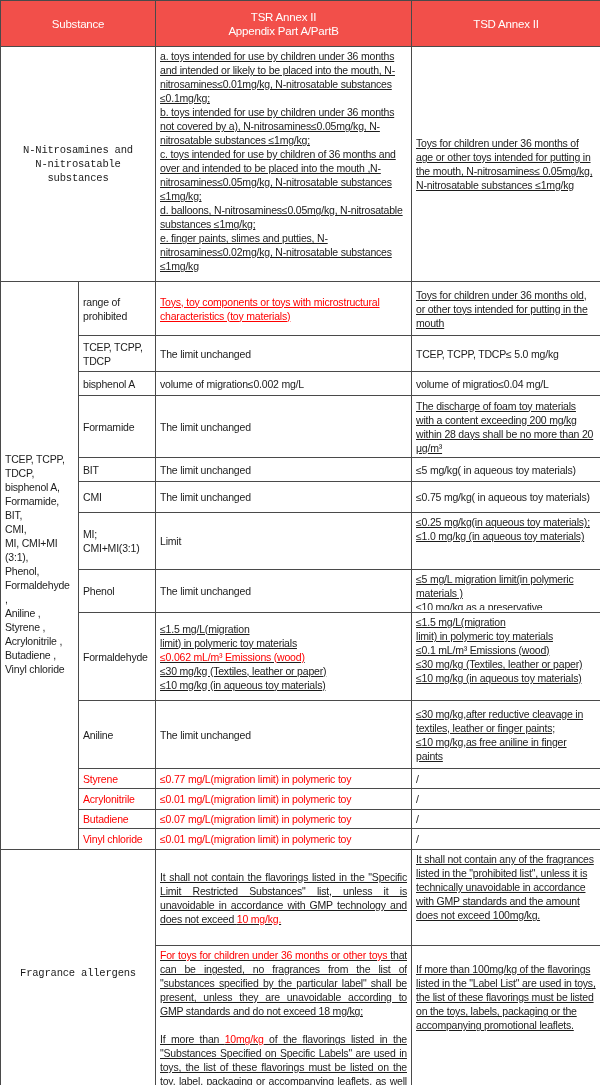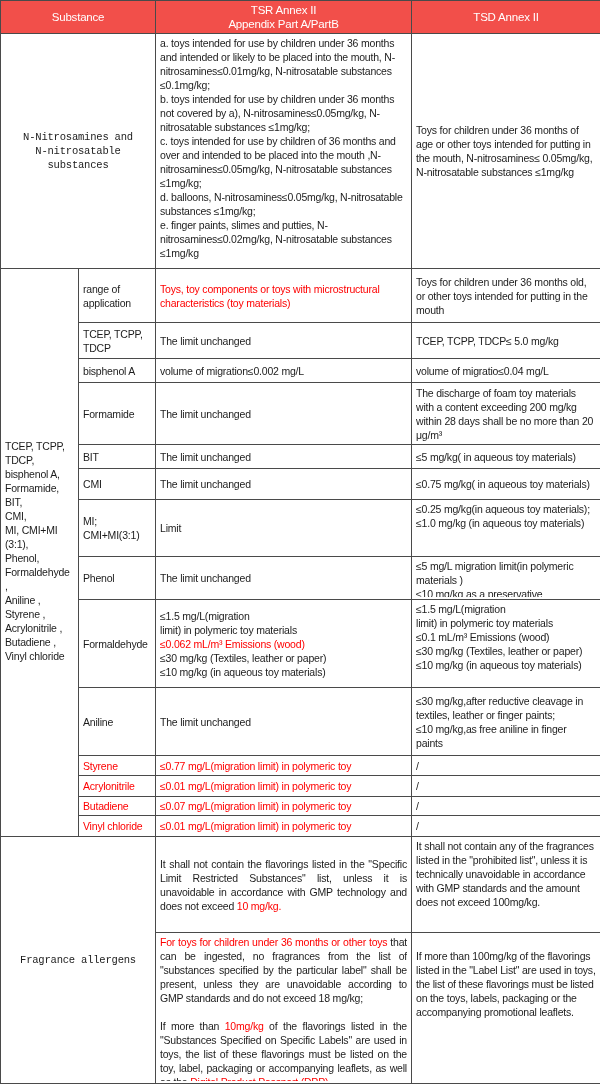--- a/index.html
+++ b/index.html
@@ -11,23 +11,23 @@
   td{border:1px solid var(--line);padding:2px 4px;vertical-align:middle;
      font-size:10.5px;line-height:14px;letter-spacing:-0.2px;overflow:hidden;}
   tr.hdr td{background:var(--hdr-bg);color:var(--hdr-fg);text-align:center;
      font-size:11.5px;line-height:14px;white-space:pre-line;border-color:var(--line);}
   .pre{white-space:pre-line;}
   .ctr{text-align:center;font-family:Liberation Mono, monospace;}
   .top{vertical-align:top;}
   .just{text-align:justify;}
   .red, .red span{color:var(--red);}
   span.rd{color:var(--red);text-align:center;}
-  .cw{overflow:hidden;}
+  .cw{overflow:hidden;text-decoration:underline;}
   
-  .h33{height:33px}.h235{height:235px}.h54{height:54px}.h36{height:36px}.h24{height:24px}
+  .h33{height:46px}.h235{height:235px}.h54{height:54px}.h36{height:36px}.h24{height:24px}
   .h62{height:62px}.h35{height:31px}.h57{height:57px}.h42{height:42px}.h88{height:88px}
   .h68{height:68px}.h20{height:20px}.h21{height:21px}.h19{height:15px}
   .h96{height:96px}.h150{height:150px}
   
   .mx229{max-height:229px}.mx50{max-height:50px}.mx58{max-height:58px}.mx53{max-height:53px}
   .mx38{max-height:38px}.mx82{max-height:82px}.mx80{max-height:80px}.mx64{max-height:64px}
   .mx92{max-height:92px}.mx146{max-height:146px}
 </style>
 </head>
 <body>
@@ -74,21 +74,21 @@
 (3:1),
 Phenol,
 Formaldehyde
 ,
 Aniline ,
 Styrene ,
 Acrylonitrile ,
 Butadiene ,
 Vinyl chloride</td>
     <td class="pre">range of
-application</td>
+prohibited</td>
     <td class="red">
           <div class="cw">Toys, toy components or toys with microstructural characteristics (toy materials)</div>
         </td>
     <td>
           <div class="cw mx50">Toys for children under 36 months old, or other toys intended for putting in the mouth</div>
         </td>
   </tr>
   <tr class="h36">
     <td class="pre">TCEP, TCPP,
 TDCP</td>

